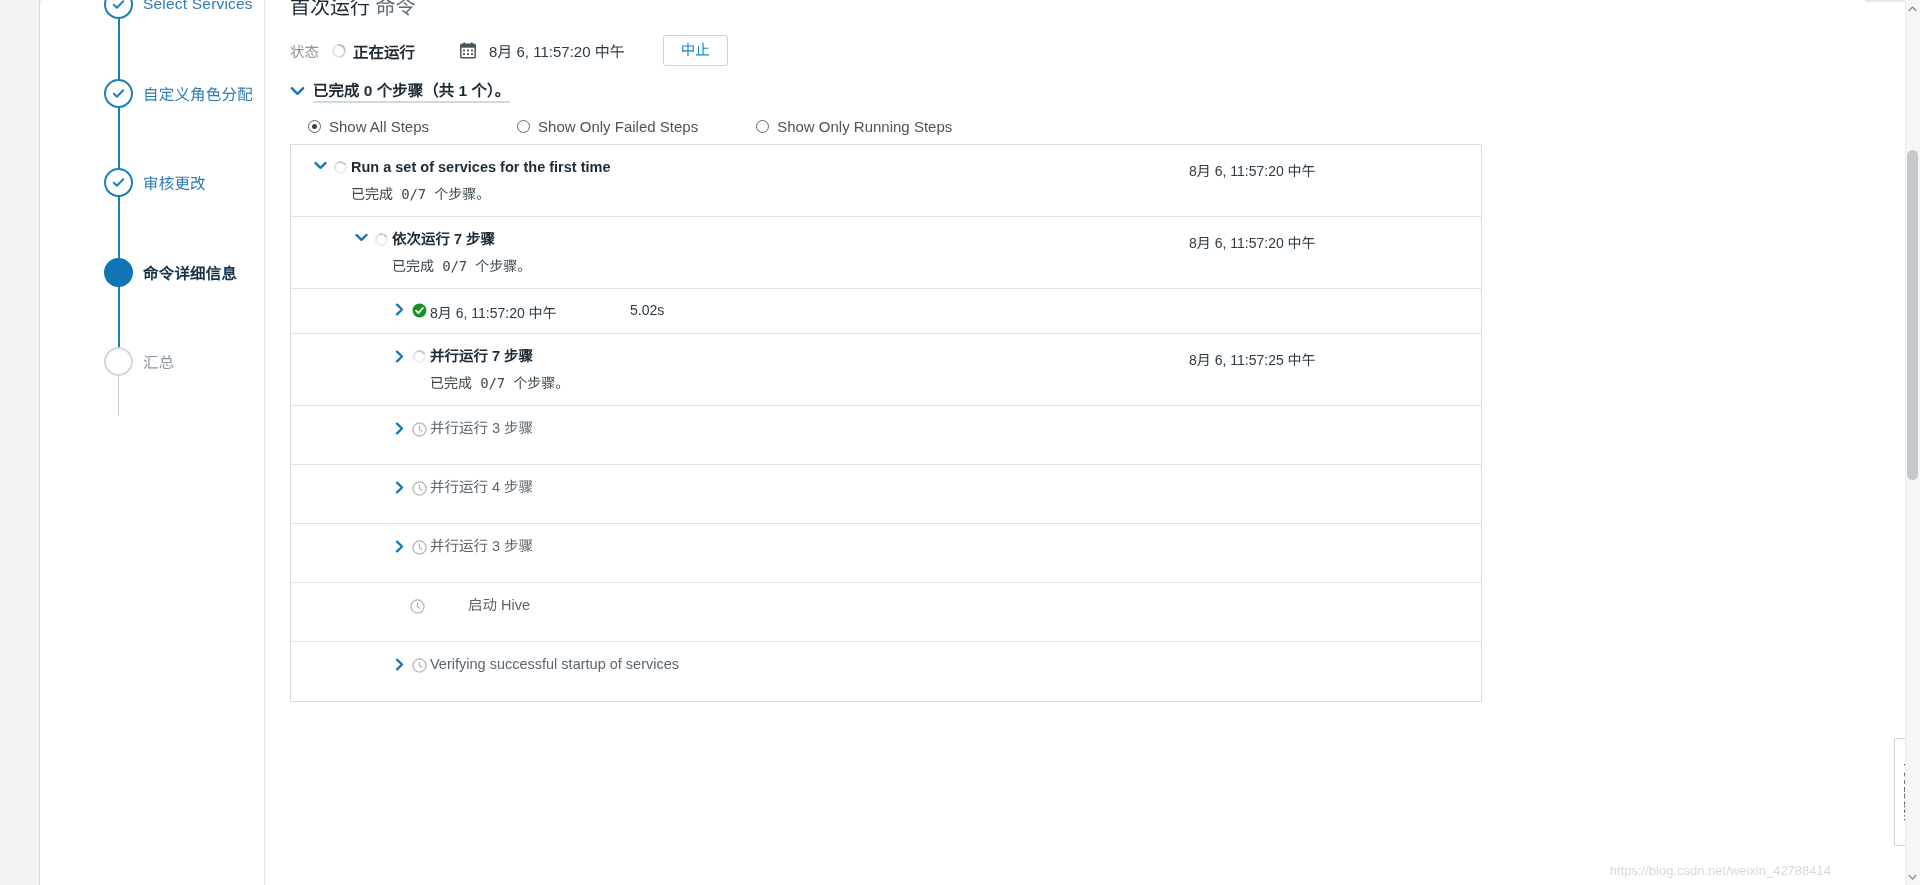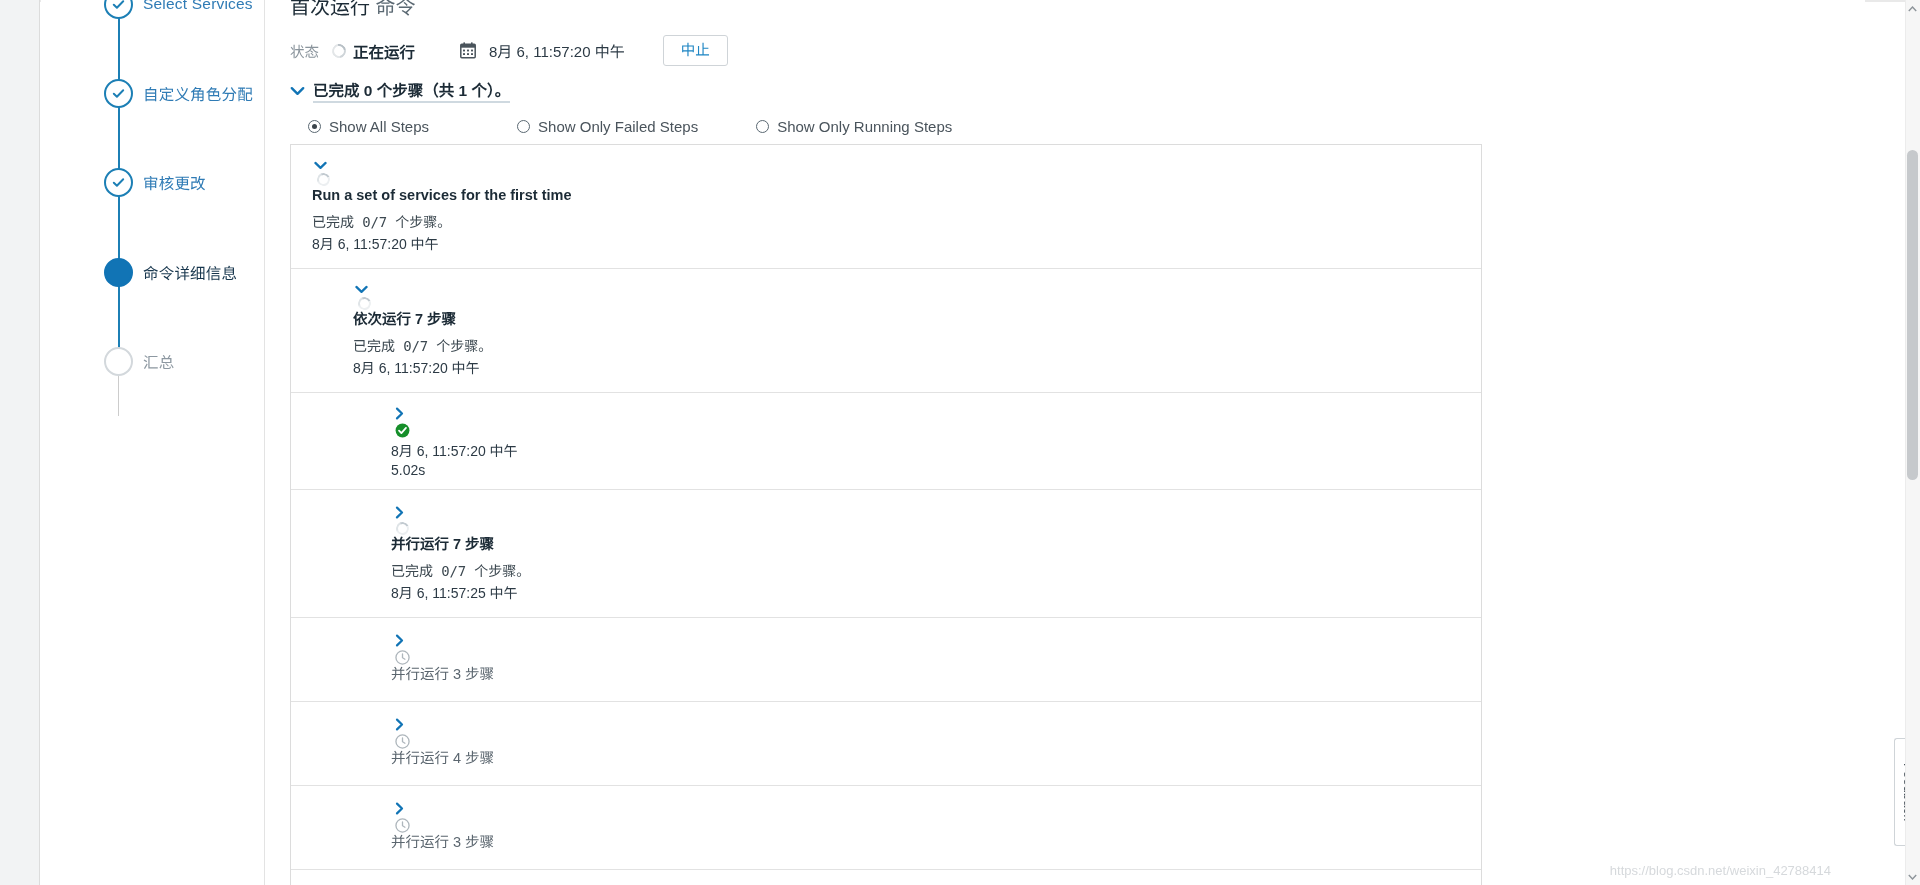--- a/index.html
+++ b/index.html
@@ -48,21 +48,21 @@
   }
   .step-marker.done { border: 2px solid #1c7fb5; }
   .step-marker.done svg { display: block; }
   .step-marker.current { background: #1174b5; border: 2px solid #1174b5; }
   .step-marker.pending { border: 2px solid #d3d8dc; }
   .step-label {
     position: absolute; left: 102px;
     font-size: 15.5px; color: #2f7bb5; letter-spacing: .2px;
     white-space: nowrap;
   }
-  .step-label.current { color: #17364d; font-weight: normal; }
+  .step-label.current { color: #17364d; font-weight: bold; }
   .step-label.pending { color: #8d98a1; }
 
   
   .main {
     position: absolute; left: 265px; top: 0; width: 1600px; height: 885px;
     padding: 0 0 0 25px; background: #fff;
   }
   .page-title {
     position: absolute; left: 25px; top: -9px;
     font-size: 20px; color: #1c2b36; white-space: nowrap;
@@ -122,21 +122,20 @@
   .steps-panel {
     position: absolute; left: 25px; top: 144px;
     width: 1192px; background: #ffffff;
     border: 1px solid #dcdcdc;
   }
   .step-row {
     position: relative; width: 100%;
     border-bottom: 1px solid #e2e2e2;
     display: flex; align-items: flex-start;
     padding: 13px 0 13px 0;
-    flex-direction: column;
   }
   .step-row:last-child { border-bottom: none; }
   .step-row.h60 { min-height: 60px; }
   .step-row.h59 { min-height: 59px; }
   .step-row.tall { min-height: 59px; }
   .row-indent-0 { padding-left: 21px; }
   .row-indent-1 { padding-left: 62px; }
   .row-indent-2 { padding-left: 100px; }
   .row-indent-2b { padding-left: 115px; gap: 40px; }
 
@@ -462,20 +461,23 @@
           <svg width="9" height="13" viewBox="0 0 9 13">
               <path d="M2 1.6 L7 6.5 L2 11.4" fill="none" stroke="#1174b5" stroke-width="2.2" stroke-linecap="round" stroke-linejoin="round"></path>
             </svg>
         </span>
         <span class="state-icon">
           <svg width="15" height="15" viewBox="0 0 16 16">
             <circle cx="8" cy="8" r="7" fill="none" stroke="#aeb6bc" stroke-width="1.4"></circle>
             <path d="M8 4.2 V8.2 L10.6 9.8" fill="none" stroke="#aeb6bc" stroke-width="1.4" stroke-linecap="round"></path>
           </svg>
         </span>
+        <span class="row-body">
+          <span class="row-title grey">Verifying successful startup of services</span>
+        </span>
         <span class="row-time"></span>
         <span class="row-dur"></span>
       </div>
 
     </div>
 
     <div class="watermark">https://blog.csdn.net/weixin_42788414</div>
   </div>
 
   <div class="feedback">

